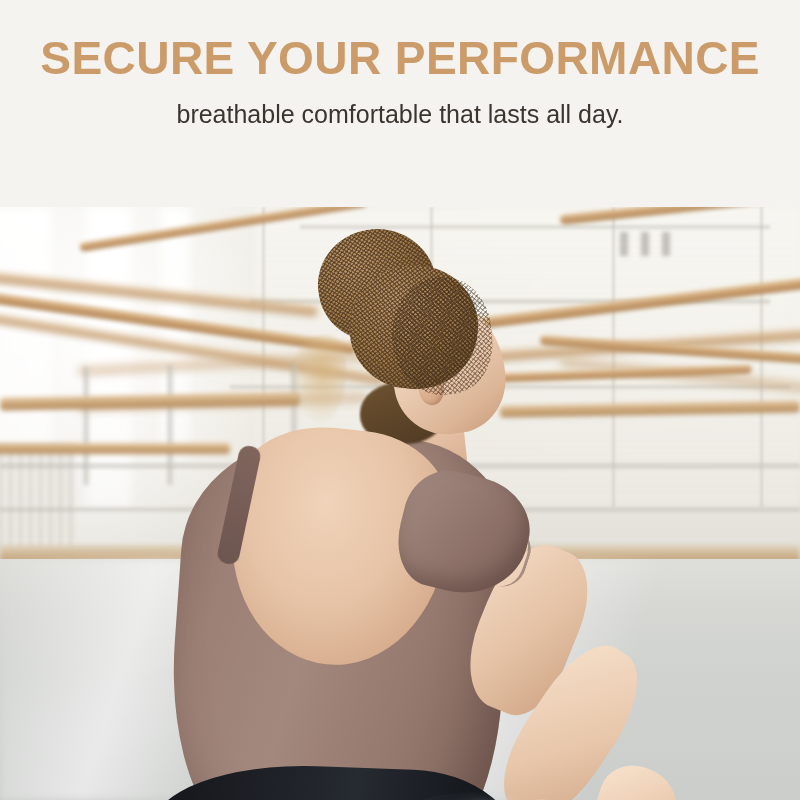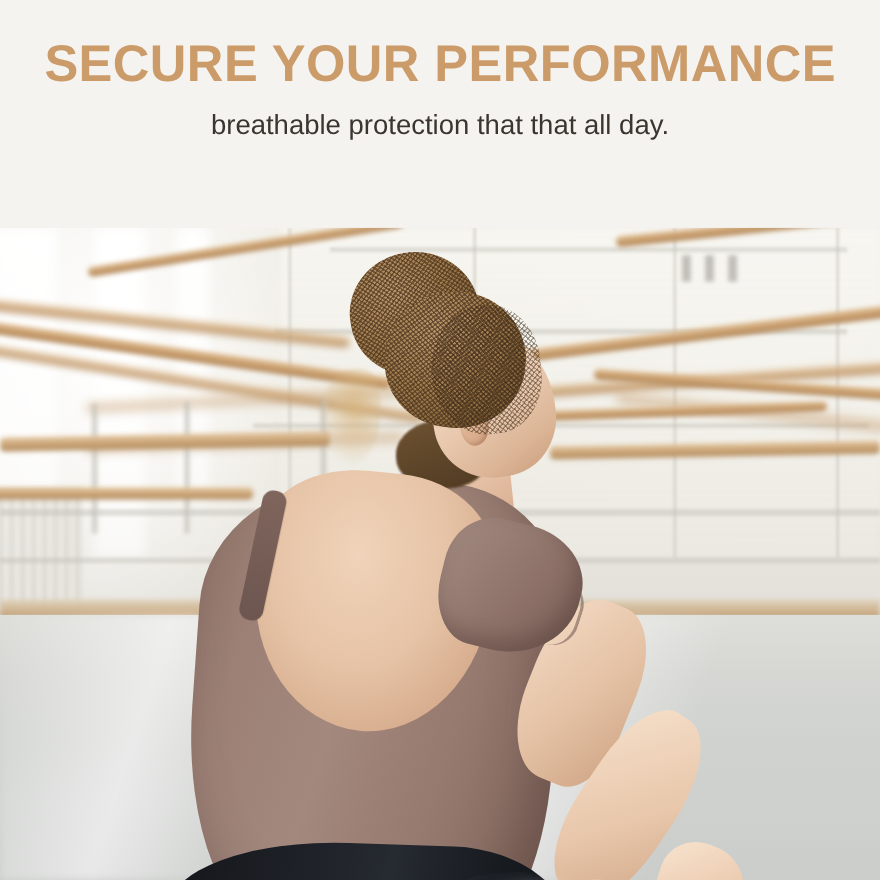--- a/index.html
+++ b/index.html
@@ -370,21 +370,21 @@
   }
 </style>
 </head>
 <body>
 
 <div class="banner">
 
   <div class="header-band">
     <h1 class="headline">SECURE YOUR PERFORMANCE</h1>
     <div class="subline">
-      <span class="l2">breathable protection that that all day.</span>
+      <span class="l2">breathable comfortable that lasts all day.</span>
     </div>
   </div>
 
   <div class="photo">
 
     <div class="wall"></div>
     <div class="mirror"></div>
     <div class="mirror-seam" style="left:262px;"></div>
     <div class="mirror-seam" style="left:430px;"></div>
     <div class="mirror-seam" style="left:612px;"></div>

